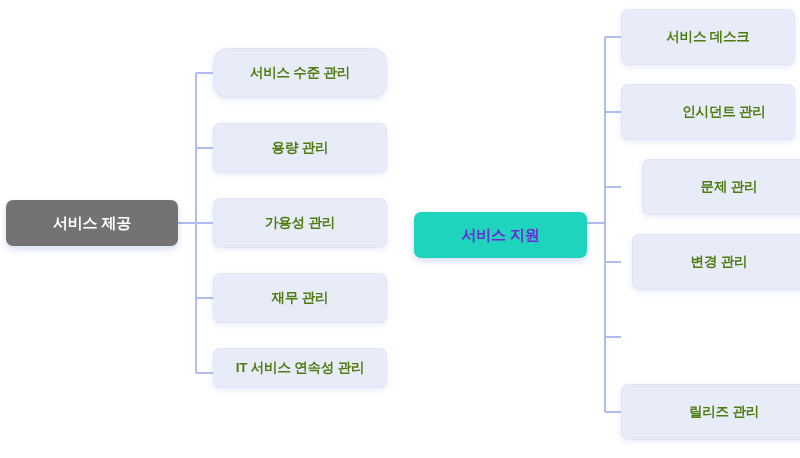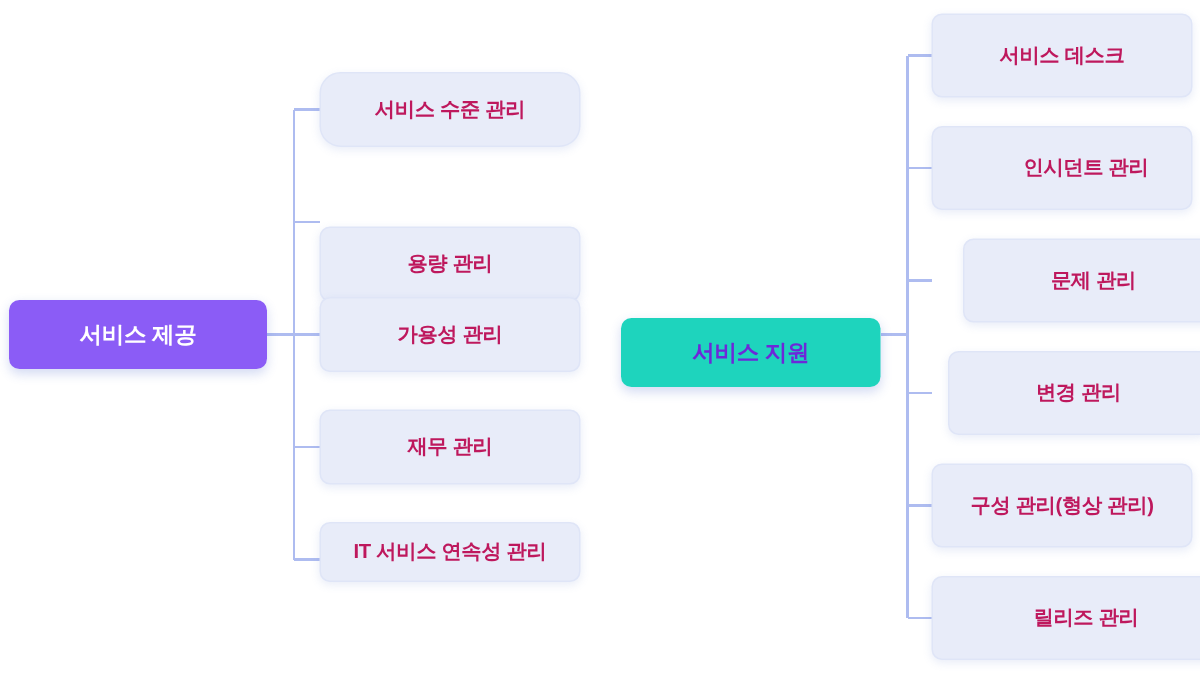--- a/index.html
+++ b/index.html
@@ -36,21 +36,21 @@
     white-space: nowrap;
   }
   .node.root {
     color: #ffffff;
     font-size: 15px;
     box-shadow: 0 3px 7px rgba(60, 90, 200, 0.22);
   }
   .node.leaf {
     background: #e8ecf9;
     border: 1px solid #dfe5f7;
-    color: #be185d;
+    color: #4d7c0f;
     font-size: 13.5px;
     box-shadow: 0 2px 6px rgba(120, 140, 210, 0.16);
   }
 </style>
 </head>
 <body>
 
 <div id="canvas">
 
   <svg class="connectors" viewBox="0 0 800 458" width="800" height="458" xmlns="http://www.w3.org/2000/svg">
@@ -68,30 +68,29 @@
       <path d="M605 37 V412"></path>
       <path d="M605 37  H621"></path>
       <path d="M605 112 H621"></path>
       <path d="M605 187 H621"></path>
       <path d="M605 262 H621"></path>
       <path d="M605 337 H621"></path>
       <path d="M605 412 H621"></path>
     </g>
   </svg>
 
-  <div class="node root" style="left: 6px; top: 200px; width: 172px; height: 46px; background: #8b5cf6; color: rgb(255, 255, 255);">서비스 제공</div>
+  <div class="node root" style="left: 6px; top: 200px; width: 172px; height: 46px; background: #737373; color: rgb(255, 255, 255);">서비스 제공</div>
 
   <div class="node leaf" style="left: 213px; top: 48px; width: 174px; height: 50px; border-radius: 14px;">서비스 수준 관리</div>
-  <div class="node leaf" style="left: 213px; top: 123px; width: 174px; height: 50px; margin-top: 28px;">용량 관리</div>
+  <div class="node leaf" style="left: 213px; top: 123px; width: 174px; height: 50px;">용량 관리</div>
   <div class="node leaf" style="left: 213px; top: 273px; width: 174px; height: 50px;">재무 관리</div>
   <div class="node leaf" style="left: 213px; top: 198px; width: 174px; height: 50px;">가용성 관리</div>
   <div class="node leaf" style="left: 213px; top: 348px; width: 174px; height: 40px;">IT 서비스 연속성 관리</div>
 
   <div class="node root" style="left: 414px; top: 212px; width: 173px; height: 46px; background: rgb(30, 212, 189); color: #6d28d9;">서비스 지원</div>
 
   <div class="node leaf" style="left: 621px; top: 9px; width: 174px; height: 56px;">서비스 데스크</div>
   <div class="node leaf" style="left: 621px; top: 84px; width: 174px; height: 56px; padding-left: 32px;">인시던트 관리</div>
   <div class="node leaf" style="left: 621px; top: 159px; width: 174px; height: 56px; margin-left: 21px;">문제 관리</div>
   <div class="node leaf" style="left: 621px; top: 234px; width: 174px; height: 56px; margin-left: 11px;">변경 관리</div>
-  <div class="node leaf" style="left: 621px; top: 309px; width: 174px; height: 56px;">구성 관리(형상 관리)</div>
   <div class="node leaf" style="left: 621px; top: 384px; width: 206px; height: 56px;">릴리즈 관리</div>
 
 </div>
 
 </body></html>

